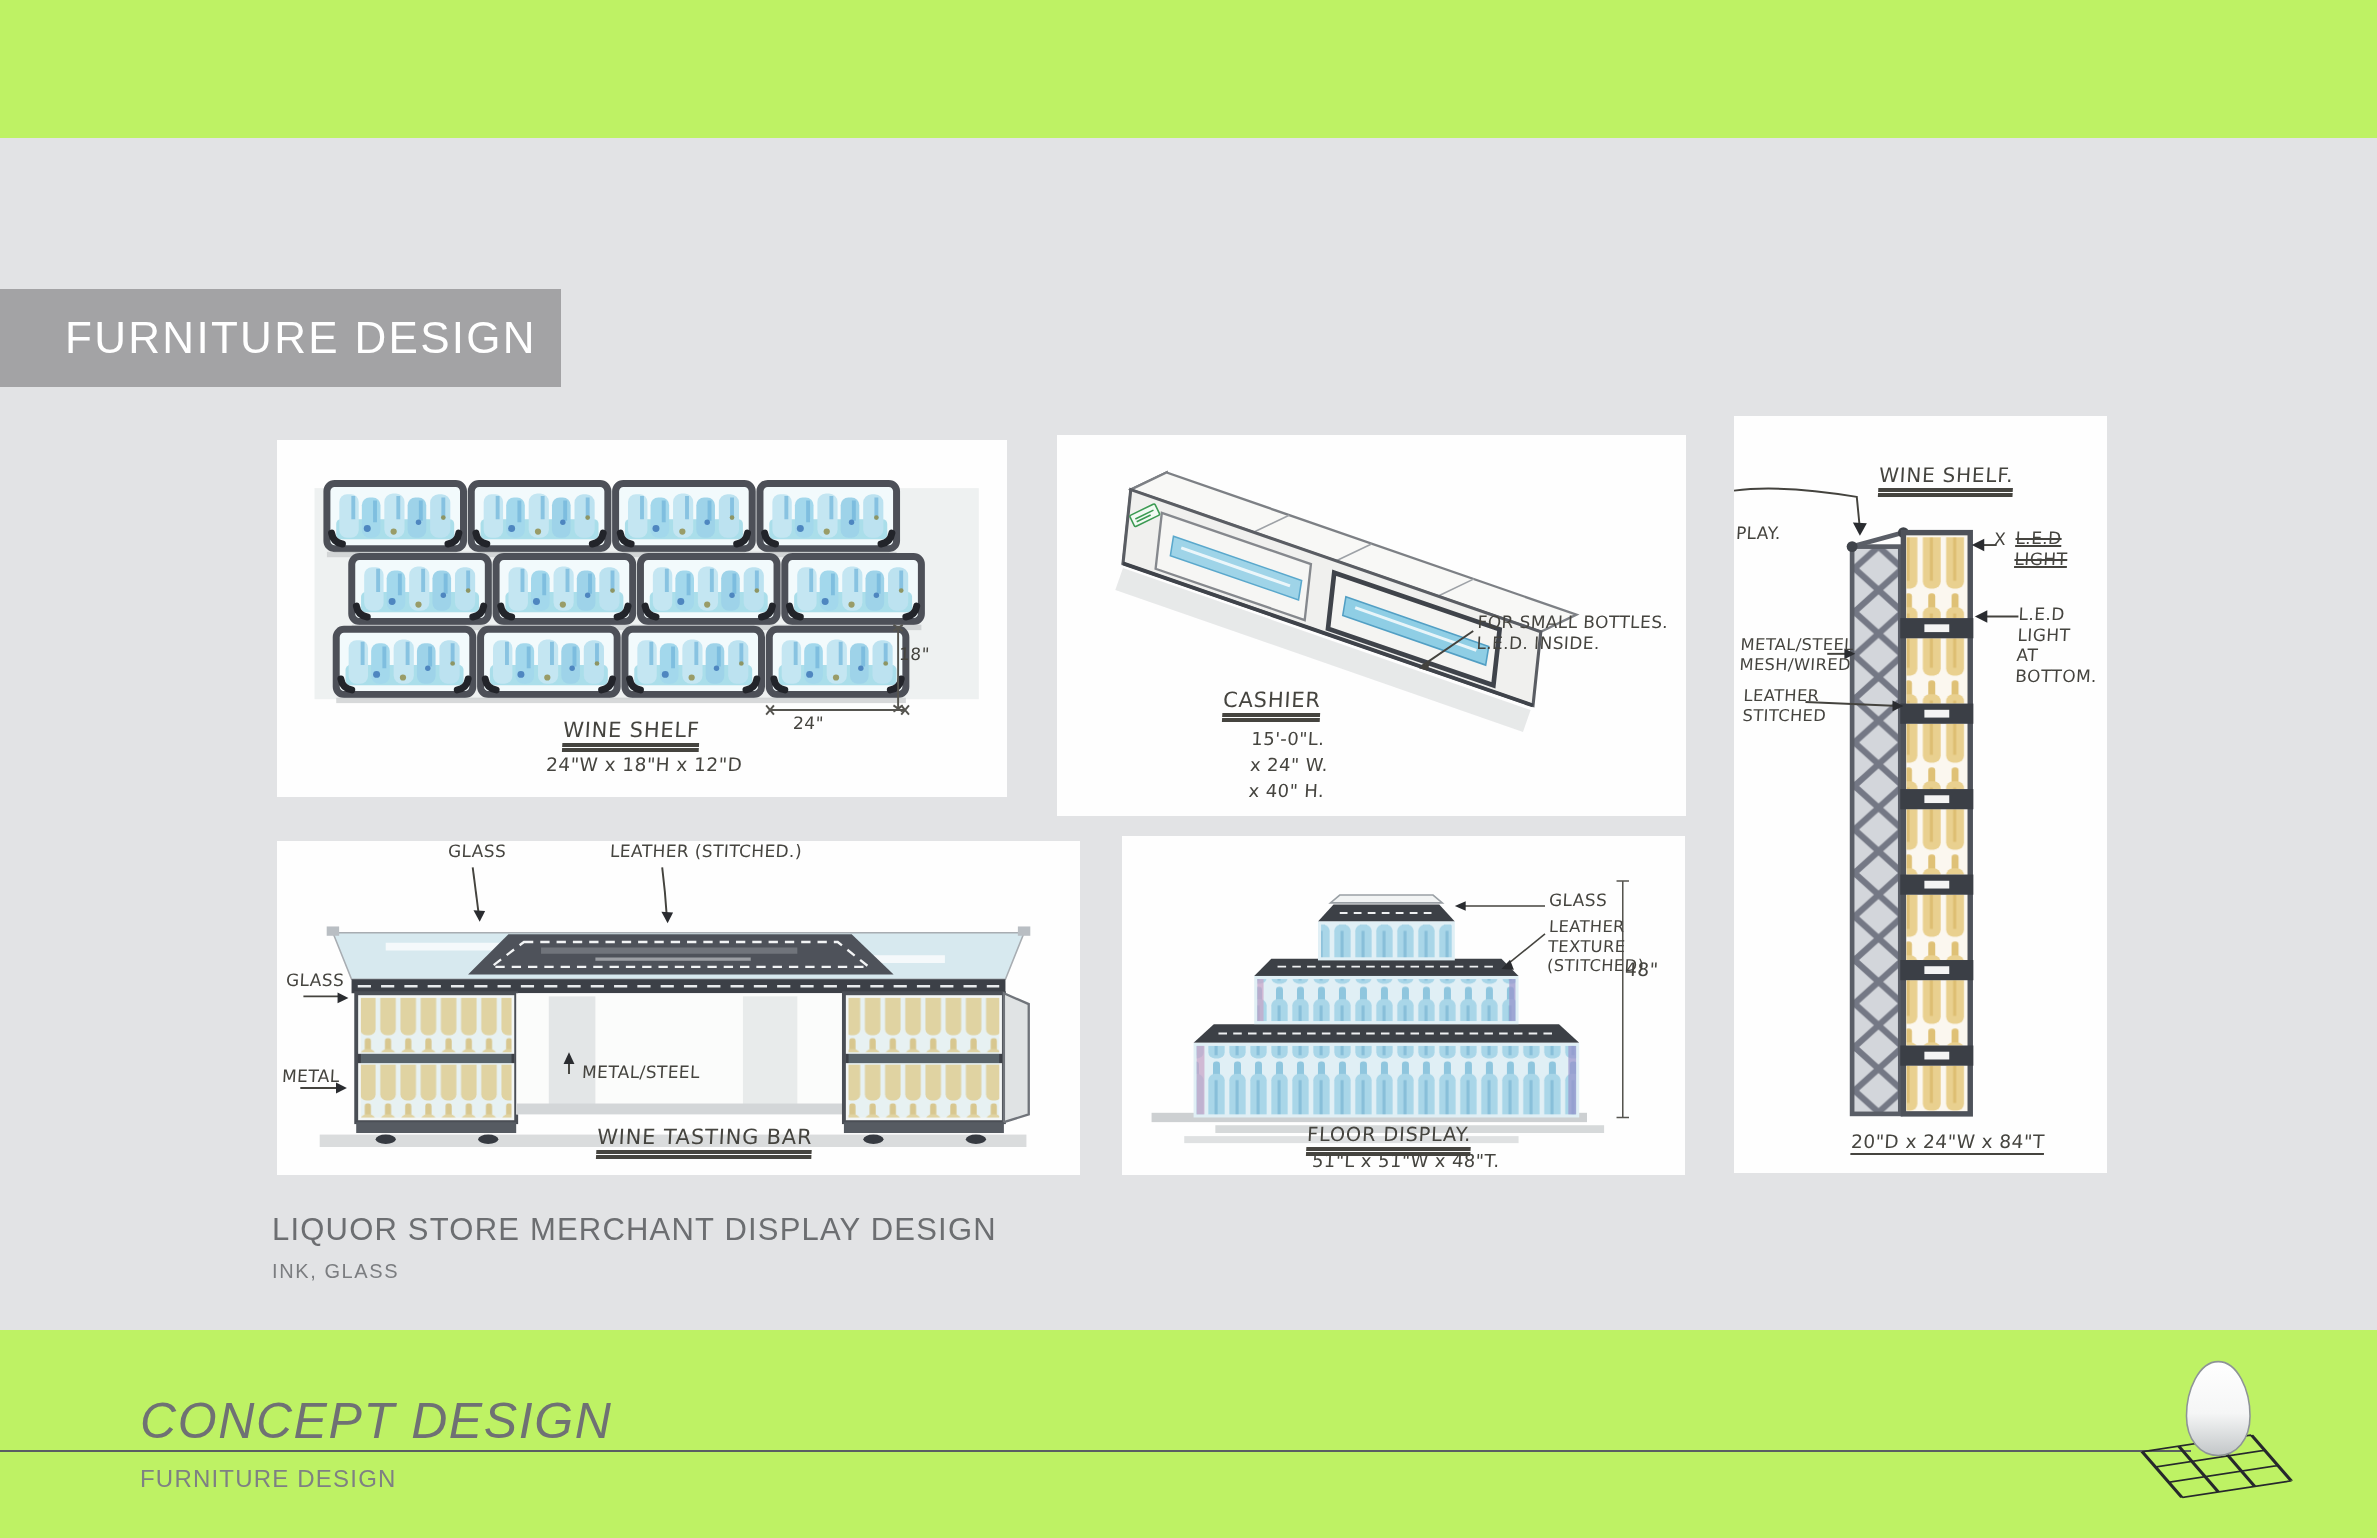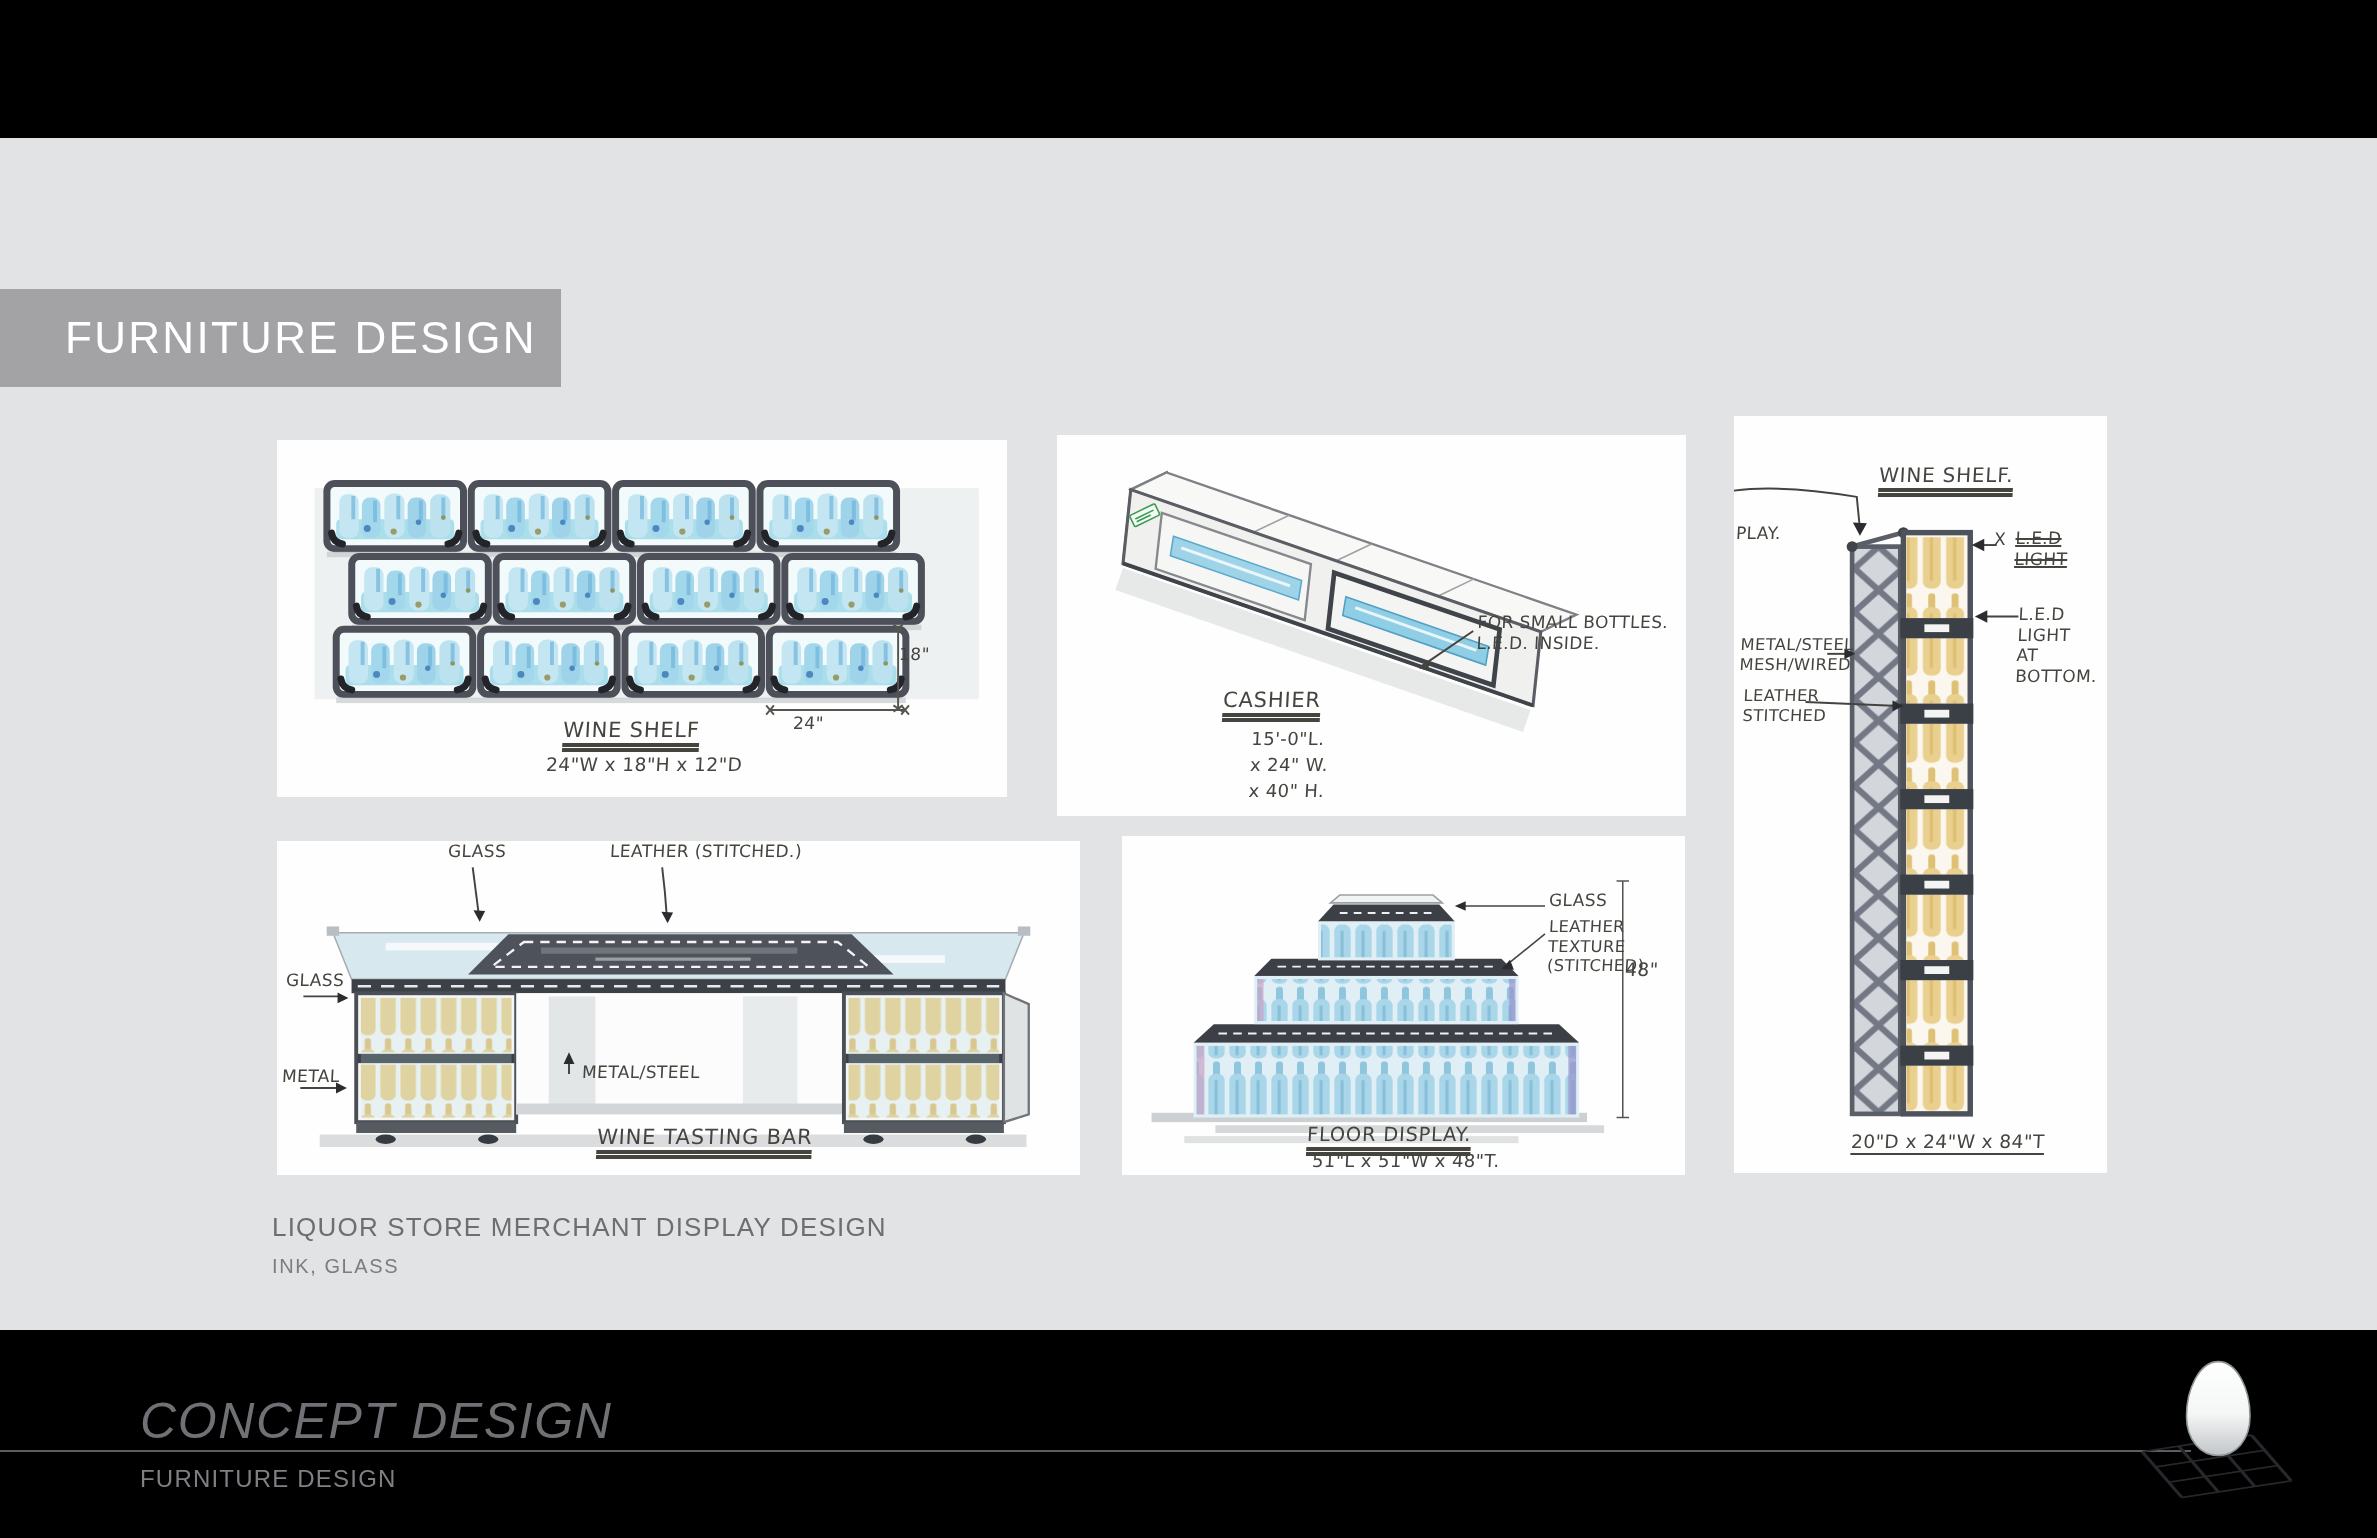--- a/index.html
+++ b/index.html
@@ -1,27 +1,27 @@
 <!DOCTYPE html>
 <html style="font-size:12.4px"><head>
 <meta charset="utf-8">
 <style>
   html,body{margin:0;padding:0;background:#ffffff;}
-  .page{position:relative;width:2377px;height:1538px;background:#000000;font-family:"Liberation Sans",sans-serif;overflow:hidden;}
+  .page{position:relative;width:2377px;height:1538px;background:#bef264;font-family:"Liberation Sans",sans-serif;overflow:hidden;}
   .stage{position:absolute;left:0;top:138px;width:2377px;height:1192px;background:#e2e3e5;}
   .titlebar{position:absolute;left:0;top:289px;width:561px;height:98px;background:#a3a3a5;}
   .titlebar span{display:block;line-height:98px;padding-left:65px;font-size:44px;font-weight:300;letter-spacing:2.3px;color:#ffffff;}
   .panel{position:absolute;background:#fefefe;}
   .panel svg{position:absolute;left:0;top:0;}
   .hand{position:absolute;font-family:"DejaVu Sans",sans-serif;font-size:17px;color:#45443f;letter-spacing:0.4px;line-height:1.22;white-space:pre-line;transform:skewX(-3deg);}
   .sktitle{font-size:21px;text-decoration-line:underline;text-decoration-style:double;text-decoration-thickness:3.9px;text-underline-offset:6.2px;letter-spacing:0.8px;}
   .u1{text-decoration-line:underline;text-underline-offset:5.4px;text-decoration-thickness:1.6px;}
   .struck{text-decoration-line:underline line-through;text-decoration-thickness:1.6px;}
   .caption{position:absolute;left:272px;top:1212px;color:#6c6e71;}
-  .caption .l1{font-size:26px;letter-spacing:1.2px;font-weight:300;}
+  .caption .l1{font-size:31px;letter-spacing:1.2px;font-weight:300;}
   .caption .l2{margin-top:12.4px;font-size:20px;letter-spacing:1.6px;color:#7b7d80;font-weight:300;}
   .foot-title{position:absolute;left:140px;top:1392px;font-size:50px;letter-spacing:1.6px;color:#6f7174;font-weight:300;font-style:italic;}
   .divider{position:absolute;left:0;top:1450px;width:2191px;height:2.3px;background:#5a5e63;}
   .foot-sub{position:absolute;left:140px;top:1465px;font-size:24px;letter-spacing:1.2px;color:#7e8083;font-weight:300;}
   .logo{position:absolute;left:2090px;top:1350px;}
 </style>
 </head>
 <body>
 
 <svg width="0" height="0" style="position:absolute">

